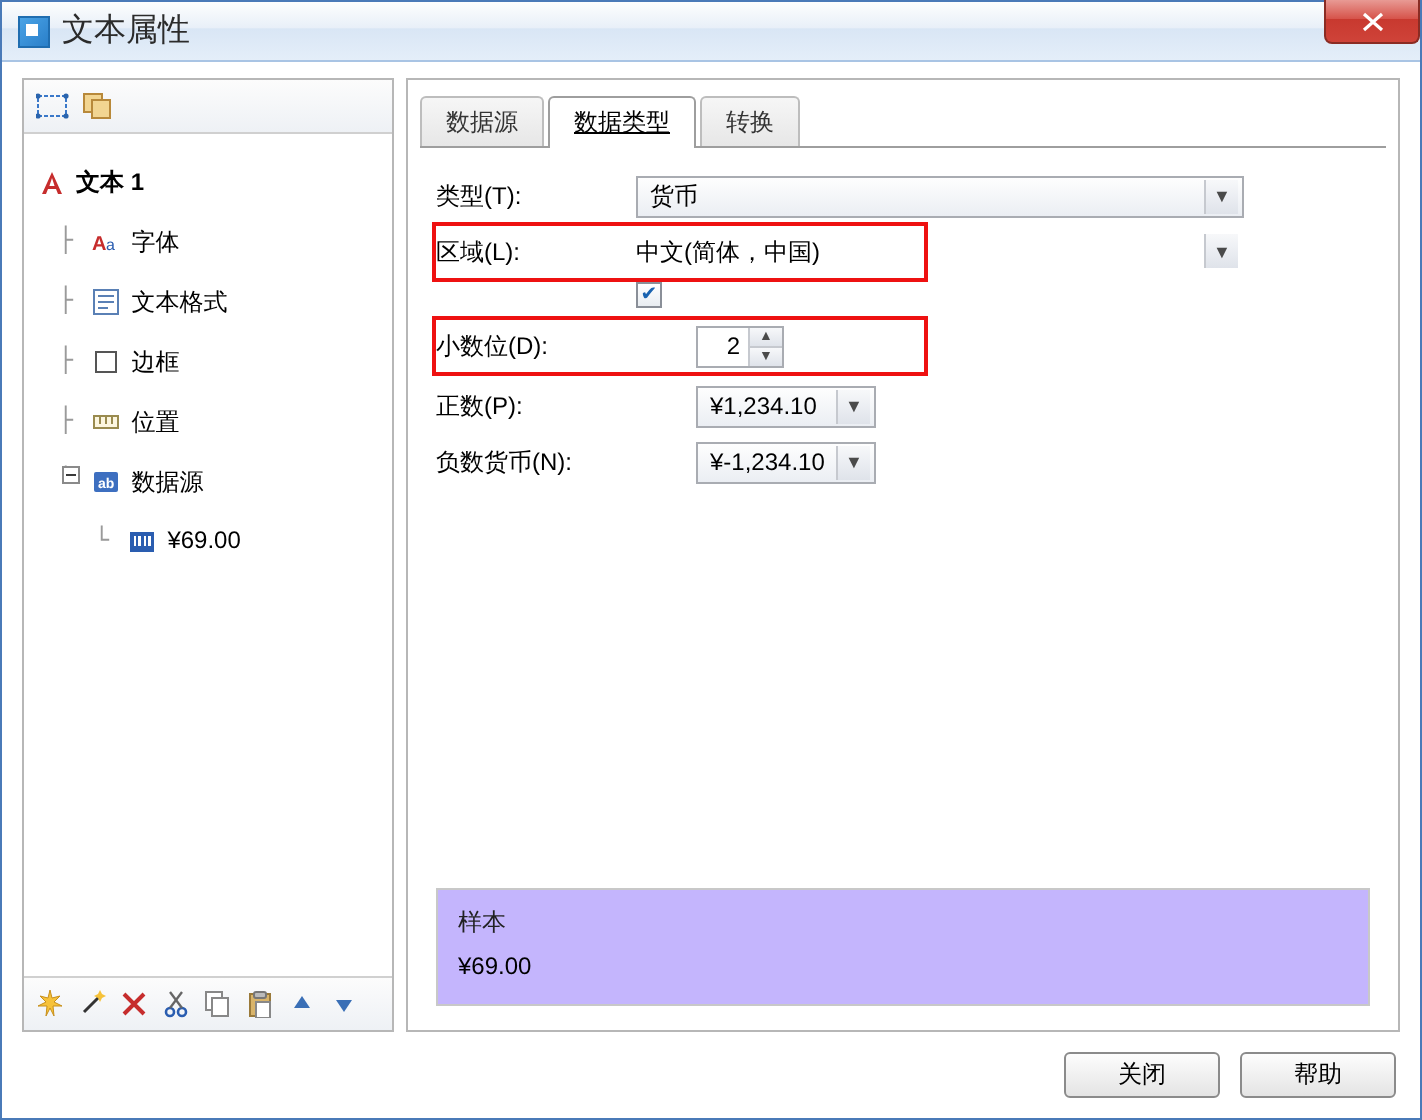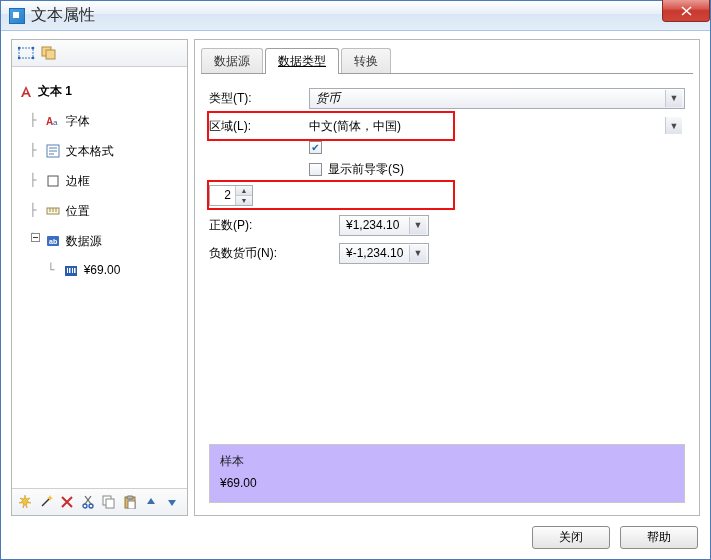--- a/index.html
+++ b/index.html
@@ -27,21 +27,21 @@
 .bt-btn { width: 18px; height: 18px; display: flex; align-items: center; justify-content: center; cursor: pointer; }
 .tabs-row { display: flex; align-items: flex-end; padding: 6px 6px 0; }
 .tab { padding: 4px 12px 4px; border: 1px solid #a9a9a9; border-bottom: none; background: linear-gradient(#fdfdfd,#ececec); margin-right: 2px; border-top-left-radius: 3px; border-top-right-radius: 3px; position: relative; cursor: pointer; }
 .tab.inactive { background: linear-gradient(#f6f6f6,#e6e6e6); color: #333; border-color: #bdbdbd; margin-top: 2px; }
 .tab.active { background: #fff; border-color: #9e9e9e; z-index: 2; text-decoration: underline; }
 .tab-underline { height: 1px; background: #9e9e9e; margin: 0 6px; position: relative; top: -1px; }
 .form-area { padding: 10px 14px 12px; flex: 1; display: flex; flex-direction: column; }
 .form-row { display: flex; align-items: center; height: 26px; margin-bottom: 2px; }
 .form-label { width: 100px; color: #000; }
 .dropdown { height: 21px; border: 1px solid #a9acb2; background: linear-gradient(#fefefe,#ebeef3); display: flex; align-items: center; padding: 0 4px 0 6px; position: relative; }
-.dropdown.wide { width: 376px; font-style: italic; }
+.dropdown.wide { width: 304px; }
 .dropdown.sel { width: 90px; }
 .dropdown .dd-arrow { position: absolute; right: 2px; top: 1px; width: 17px; height: 17px; border-left: 1px solid #c6c9cf; display: flex; align-items: center; justify-content: center; color: #4a4a4a; font-size: 9px; background: linear-gradient(#f7f8fa,#dfe3ea); }
 .checkbox-row { display: flex; align-items: center; height: 22px; padding-left: 0; }
 .checkbox { width: 13px; height: 13px; border: 1px solid #8a8f98; background: linear-gradient(#fff,#e9edf2); margin-right: 6px; display: inline-flex; align-items: center; justify-content: center; font-size: 10px; color: #1a63b0; }
 .spinner { display: inline-flex; align-items: center; height: 21px; border: 1px solid #a9acb2; background: #fff; }
 .spinner input { width: 42px; height: 19px; border: none; outline: none; text-align: right; padding-right: 21px; font-size: 12px; }
 .spinner .sp-btns { width: 17px; height: 19px; border-left: 1px solid #c6c9cf; display: flex; flex-direction: column; margin-left: -17px; }
 .spinner .sp-btns div { flex: 1; display: flex; align-items: center; justify-content: center; font-size: 7px; color: #4a4a4a; background: linear-gradient(#f7f8fa,#dfe3ea); }
 .spinner .sp-btns div:first-child { border-bottom: 1px solid #c6c9cf; }
 .sample-box { margin-top: auto; border: 1px solid #c8c8c8; background: #c4b5fd; padding: 8px 10px 12px; }
@@ -256,26 +256,23 @@
             </div>
           <div style="position:relative;top:-26px;margin-bottom:-26px">
             <div class="dropdown wide" style="margin-left:100px;background:transparent;border-color:transparent">
               <span class="dd-arrow" style="right:2px">▼</span>
             </div>
           </div>
 
           <div class="checkbox-row" style="padding-left:100px">
             <span class="checkbox">✔</span>
           </div>
-          <div class="checkbox-row" style="padding-left:100px">
-            <span class="checkbox"></span>
-            <span>显示前导零(S)</span>
-          </div>
 
           <div class="form-row row-highlight" style="margin-top:2px">
+            <div class="form-label" style="width:130px">小数位(D):</div>
             <div class="spinner">
               <input value="2" style="">
               <div class="sp-btns">
                 <div>▲</div>
                 <div>▼</div>
               </div>
             </div>
           </div>
 
           <div class="form-row" style="margin-top:2px">

